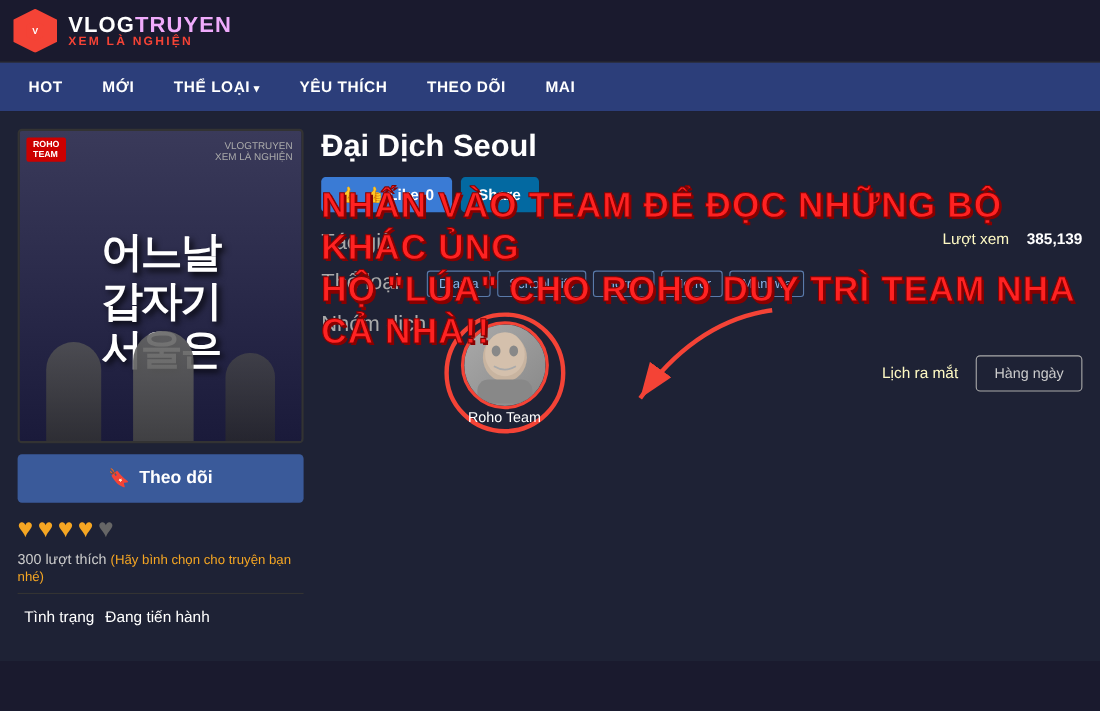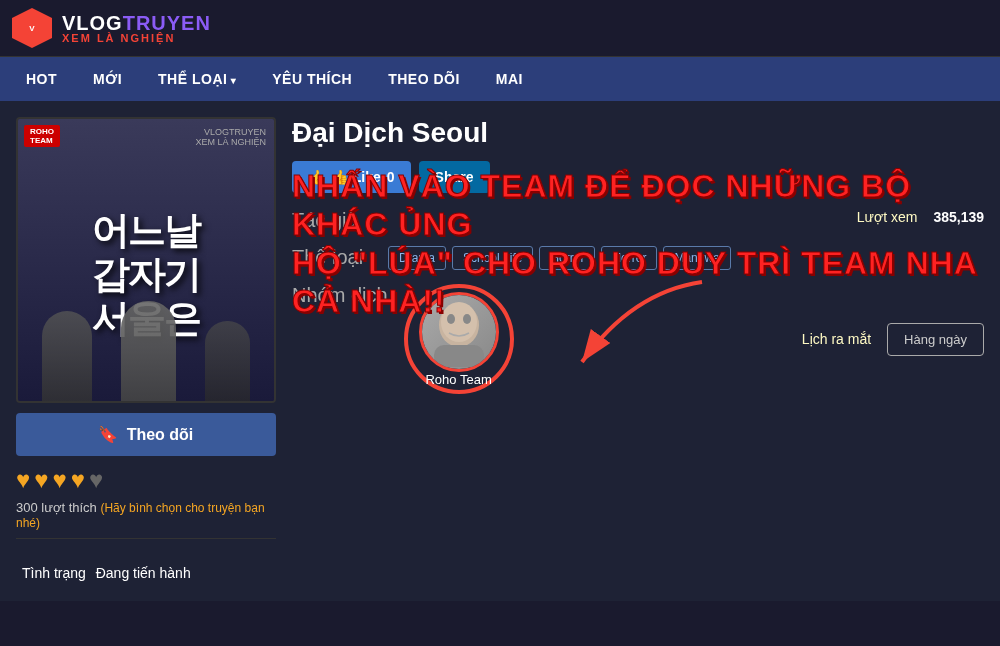--- a/index.html
+++ b/index.html
@@ -24,21 +24,21 @@
       flex-direction: column;
       line-height: 1;
     }
     .logo-main {
       font-size: 20px;
       font-weight: 900;
       color: #fff;
       letter-spacing: 1px;
     }
     .logo-main span.vlog { color: #fff; }
-    .logo-main span.truyen { color: #8b5cf6; }
+    .logo-main span.truyen { color: #f0abfc; }
     .logo-sub {
       font-size: 11px;
       color: #f44336;
       letter-spacing: 2px;
       font-weight: bold;
     }
     .logo-icon {
       width: 40px;
       height: 40px;
       background: #f44336;
@@ -162,21 +162,21 @@
     .heart { color: #f5a623; font-size: 24px; }
     .heart.empty { color: #666; }
 
     .rating-count {
       margin-top: 6px;
       font-size: 13px;
       color: #ccc;
     }
 
     .tinh-trang {
-      margin-top: 26px;
+      margin-top: 12px;
       font-size: 14px;
       color: #ccc;
     }
     .tinh-trang span { color: #fff; margin-left: 6px; }
 
     
     .right-panel {
       flex: 1;
       min-width: 0;
       position: relative;

